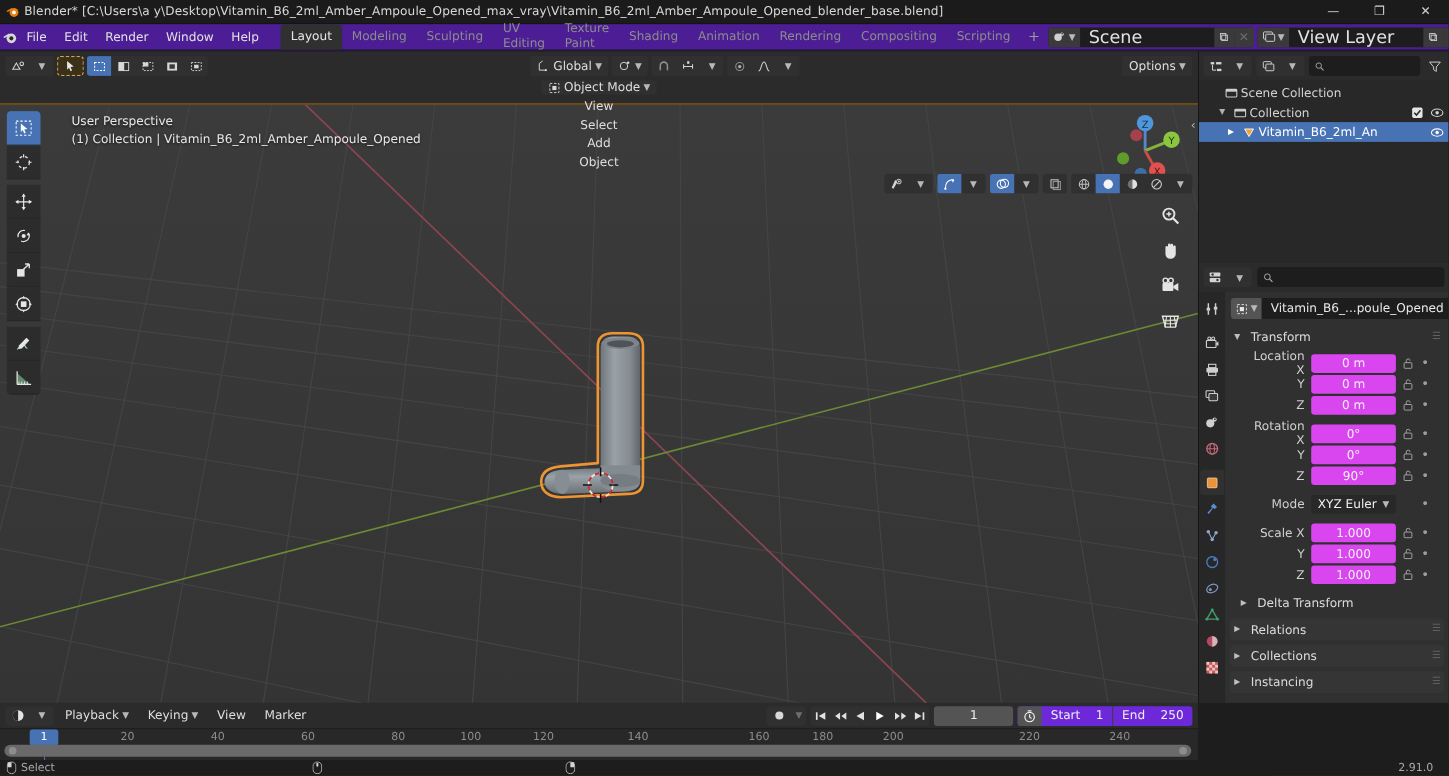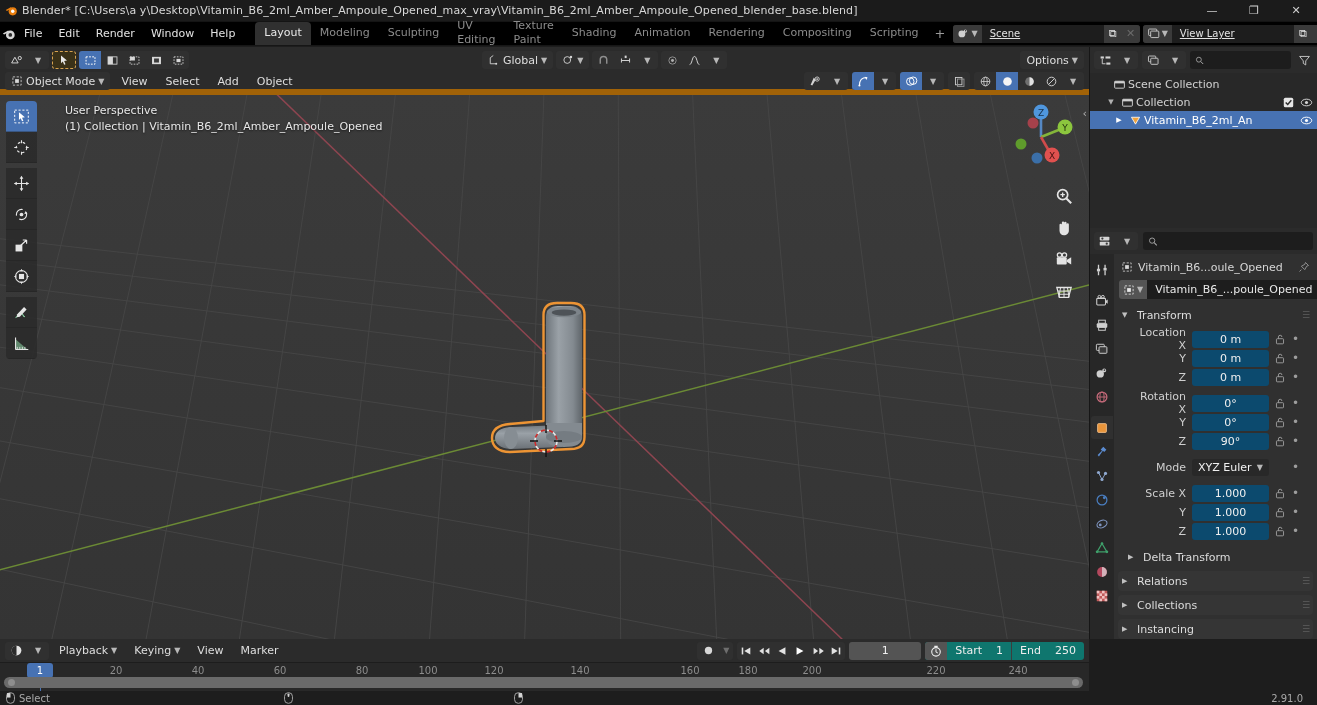--- a/index.html
+++ b/index.html
@@ -26,21 +26,21 @@
     font-size: 11px; color: #d8d8d8; white-space: nowrap; letter-spacing: .1px;
   }
   .win-btns { margin-left: auto; display: flex; height: 22px; }
   .win-btn {
     width: 42px; height: 22px; display: flex; align-items: center; justify-content: center;
     color: #cfcfcf;
   }
 
   
   .topbar {
-    height: 24px; background: #000000; display: flex; align-items: center;
+    height: 24px; background: #4c1d95; display: flex; align-items: center;
     padding: 0 2px; border-bottom: 1px solid #161616; position: relative;
   }
   .topbar-logo { width: 26px; display:flex; align-items:center; justify-content:center; }
   .menu-item {
     padding: 2px 8px; font-size: 11px; color: #e2e2e2; border-radius: 3px; line-height: 16px;
   }
   .wstabs { display: flex; align-items: center; margin-left: 12px; height: 24px; }
   .wstab {
     padding: 4px 9px 5px; font-size: 11px; color: #8c8c8c; border-radius: 4px 4px 0 0;
     line-height: 14px;
@@ -50,37 +50,37 @@
   .topbar-right { margin-left: auto; display: flex; align-items: center; gap: 3px; padding-right: 4px; }
   .id-block {
     display: flex; align-items: center; height: 18px; background: #282828;
     border-radius: 3px; overflow: hidden;
   }
   .id-icon {
     display: flex; align-items: center; gap: 2px; padding: 0 4px; height: 18px; background: #3a3a3a;
   }
   .id-name {
     background: #1d1d1d; height: 18px; display: flex; align-items: center;
-    padding: 0 8px 0 8px; min-width: 122px; font-size: 10px; color: #e2e2e2; text-decoration: underline;
+    padding: 0 8px 0 8px; min-width: 122px; font-size: 16px; color: #e2e2e2;
   }
   .id-btn { width: 18px; height: 18px; display:flex; align-items:center; justify-content:center; background:#3a3a3a; }
   .id-btn.dim { color: #6a6a6a; }
 
   
   .main { position: absolute; top: 47px; left: 0; width: 1317px; height: 592px; display: flex; }
 
   
   .viewport-col { width: 1089px; height: 592px; position: relative; background: #303030; }
   .vp-header {
     height: 26px; background: #2b2b2b; display: flex; align-items: center; gap: 3px;
     padding: 0 5px; position: relative; z-index: 5;
   }
   .vp-header2 {
     height: 22px; background: #2b2b2b; display: flex; align-items: center; gap: 4px;
-    padding: 0 5px; position: relative; z-index: 5; border-bottom: 6px solid #a16207;
+    padding: 0 5px; position: relative; z-index: 5; border-bottom: 1px solid #a16207; flex-direction: column;
   }
   .hbtn {
     height: 18px; display: flex; align-items: center; gap: 3px; padding: 0 6px;
     background: #303030; border-radius: 3px; font-size: 11px; color: #dedede;
   }
   .hbtn.flat { background: transparent; padding: 0 7px; }
   .hbtn.on { background: #4772b3; }
   .grp { display: flex; align-items: center; background: #303030; border-radius: 3px; overflow: hidden; }
   .grp .ib {
     width: 22px; height: 18px; display: flex; align-items: center; justify-content: center;
@@ -180,21 +180,21 @@
   }
   .panel-head.box { background: #353535; border-radius: 4px; margin-top: 4px; }
   .panel-head .tri { font-size: 7px; color: #c0c0c0; width: 10px; }
   .panel-head .grip { margin-left: auto; color: #5f5f5f; font-size: 9px; letter-spacing:-1px;}
 
   .field-row { display: flex; align-items: center; height: 18px; margin: 1px 12px; gap: 4px; }
   .field-row .flabel {
     width: 58px; text-align: right; font-size: 11px; color: #cfcfcf; padding-right: 2px;
   }
   .fval {
-    flex: 1; height: 17px; background: #0c4a6e; border-radius: 3px; display: flex;
+    flex: 1; height: 17px; background: #d946ef; border-radius: 3px; display: flex;
     align-items: center; justify-content: center; font-size: 11px; color: #f0f0f0;
   }
   .fval.dropdown { background: #282828; justify-content: space-between; padding: 0 6px; }
   .lockicon { width: 13px; display: flex; align-items: center; justify-content: center; }
   .dot { width: 11px; display:flex; align-items:center; justify-content:center; color: #9d9d9d; font-size: 12px;}
   .spacer6 { height: 6px; }
   .sub-panel { padding-left: 10px; }
 
   
   .timeline { position: absolute; top: 639px; left: 0; width: 1089px; height: 52px; background: #282828; }
@@ -203,21 +203,21 @@
     border-bottom: 1px solid #1d1d1d;
   }
   .tl-mid { margin-left: auto; display: flex; align-items: center; gap: 4px; }
   .rec-grp { display: flex; align-items: center; background: #303030; border-radius: 3px; }
   .play-grp { display: flex; align-items: center; background: #303030; border-radius: 3px; overflow: hidden; }
   .play-grp .pb { width: 18px; height: 18px; display: flex; align-items: center; justify-content: center; }
   .numfield {
     height: 18px; min-width: 72px; background: #545454; border-radius: 3px; display: flex;
     align-items: center; justify-content: center; font-size: 11px; color: #f0f0f0;
   }
-  .se-grp { display: flex; align-items: flex-end; background: #0f766e; border-radius: 3px; overflow:hidden; }
+  .se-grp { display: flex; align-items: flex-end; background: #6d28d9; border-radius: 3px; overflow:hidden; }
   .se-grp .se {
     height: 18px; display: flex; align-items: center; gap: 14px; padding: 0 8px; font-size: 11px; color: #eee;
   }
   .se-grp .sep { width: 1px; height: 18px; background: #3d3d3d; }
 
   .tl-ruler { position: relative; height: 28px; background: #282828; overflow: hidden; }
   .tick { position: absolute; top: 2px; font-size: 10px; color: #8d8d8d; transform: translateX(-50%); }
   .playhead {
     position: absolute; top: 0px; width: 26px; height: 15px; background: #4772b3;
     border-radius: 3px; display: flex; align-items: center; justify-content: center;
@@ -936,35 +936,20 @@
                   <rect x="11" y="5" width="3" height="3" fill="#efc0c0"></rect>
                   <rect x="2" y="8" width="3" height="3" fill="#efc0c0"></rect>
                   <rect x="8" y="8" width="3" height="3" fill="#efc0c0"></rect>
                   <rect x="5" y="11" width="3" height="3" fill="#efc0c0"></rect>
                   <rect x="11" y="11" width="3" height="3" fill="#efc0c0"></rect>
                 </svg>
             </div>
           </div>
 
           <div class="prop-main">
-            <div class="bc-row">
-              <span>
-                <svg width="12" height="12" viewBox="0 0 16 16">
-                    <rect x="2.5" y="2.5" width="11" height="11" fill="none" stroke="#d4d4d4" stroke-width="1.1" stroke-dasharray="3 2"></rect>
-                    <rect x="5.5" y="5.5" width="5" height="5" fill="#d8d8d8"></rect>
-                  </svg>
-              </span>
-              <span class="bc-label">Vitamin_B6...oule_Opened</span>
-              <span class="pin">
-                <svg width="12" height="12" viewBox="0 0 16 16">
-                    <path d="M10 2 L14 6 L11.5 7 L9 11.5 L4.5 7 L9 4.5 Z" fill="none" stroke="#9a9a9a" stroke-width="1.2"></path>
-                    <path d="M4.5 11.5 L2 14" stroke="#9a9a9a" stroke-width="1.2"></path>
-                  </svg>
-              </span>
-            </div>
 
             <div class="idsel">
               <span class="lft">
                 <svg width="12" height="12" viewBox="0 0 16 16">
                     <rect x="2.5" y="2.5" width="11" height="11" fill="none" stroke="#e4e4e4" stroke-width="1.1" stroke-dasharray="3 2"></rect>
                     <rect x="5.5" y="5.5" width="5" height="5" fill="#e8e8e8"></rect>
                   </svg>
                 <span class="chev">▼</span>
               </span>
               <span class="val">Vitamin_B6_...poule_Opened</span>

